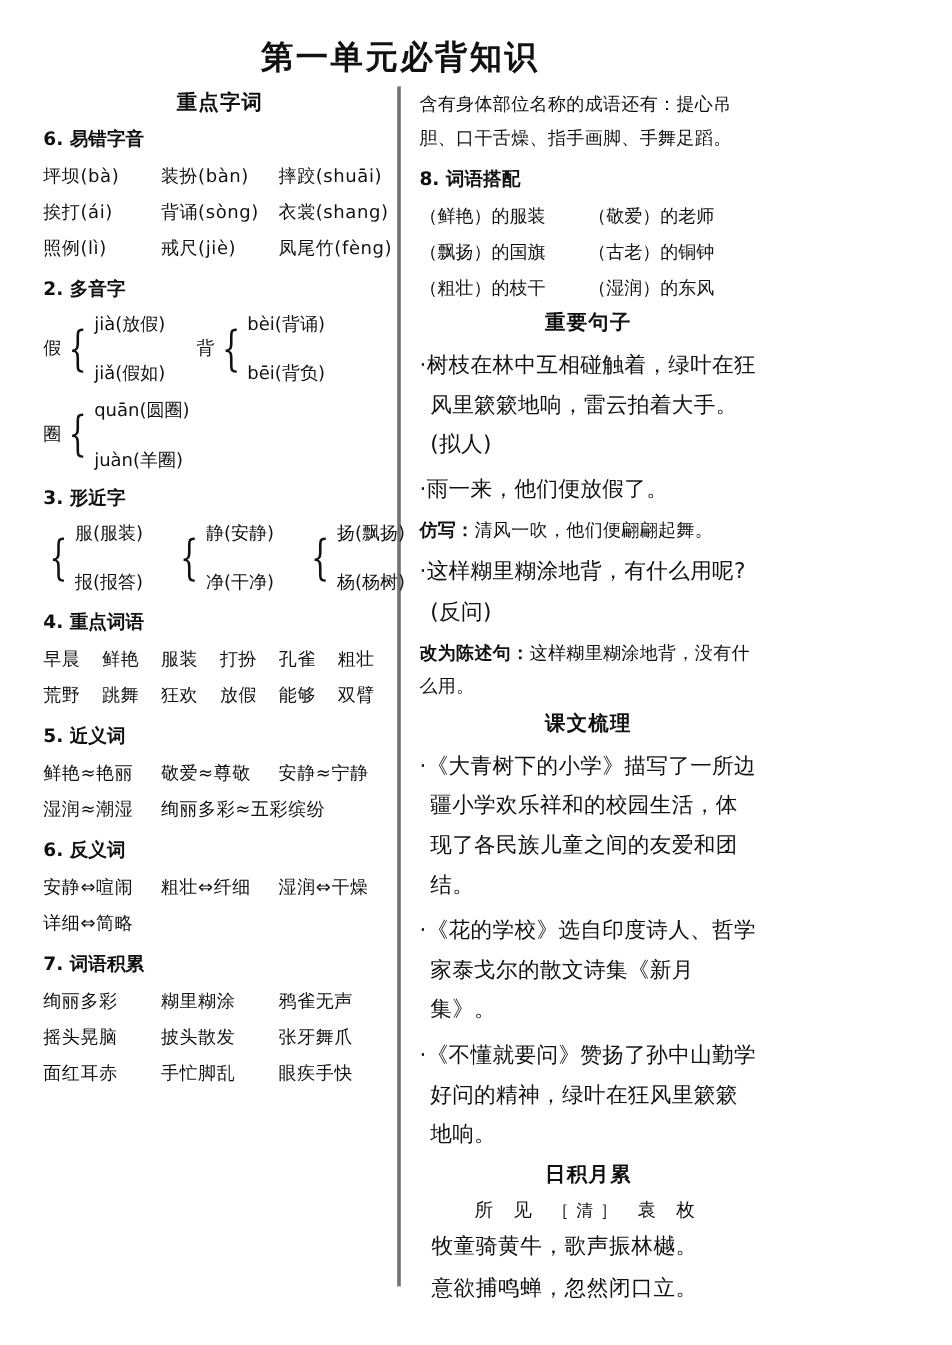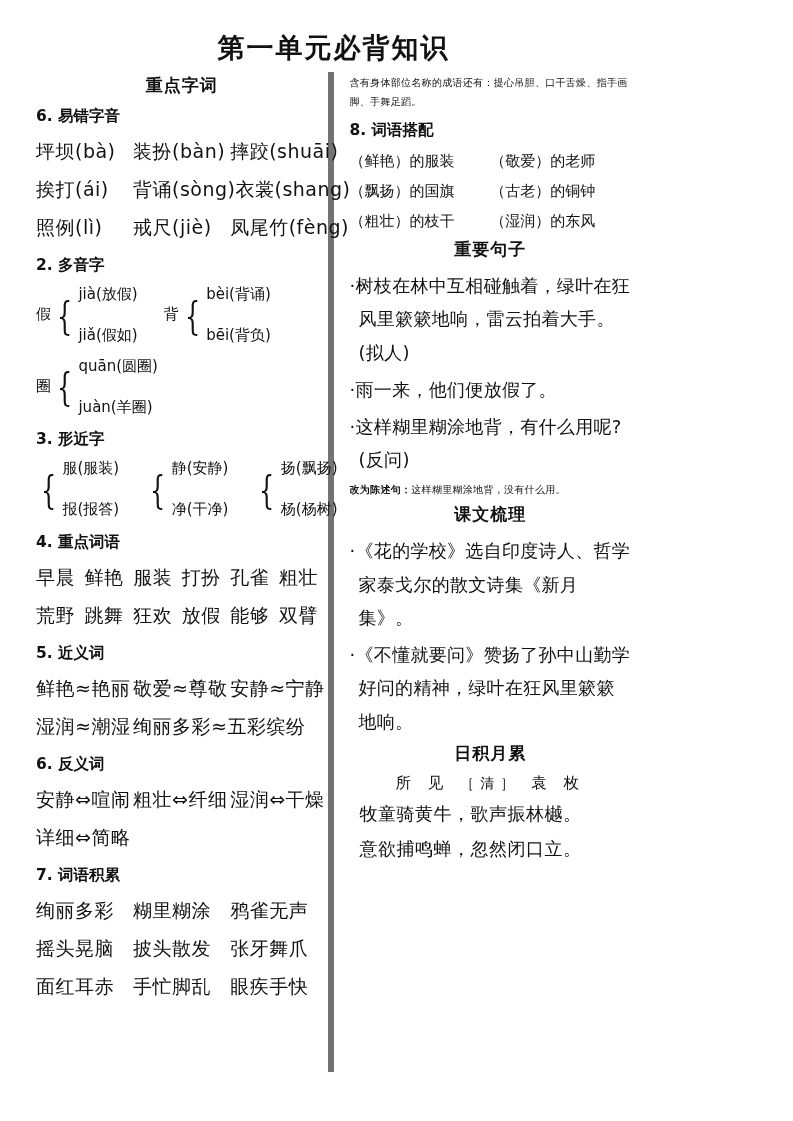--- a/index.html
+++ b/index.html
@@ -29,38 +29,38 @@
   }
   .columns {
     display: flex;
     width: 100%;
     height: 1000px;
   }
   .col {
     width: 50%;
     padding: 0 10px;
   }
-  .col-left { border-right: 6px solid #737373; padding-right: 0; }
+  .col-left { border-right: 3px solid #737373; padding-right: 0; }
   .col-right { padding-left: 16px; }
 
   .sec-head {
     text-align: center;
     font-size: 17px;
     font-weight: 700;
     margin: 2px 0 8px 0;
     letter-spacing: 1px;
   }
   .sub-head {
     font-size: 15.5px;
     font-weight: 700;
     margin: 9px 0 5px 0;
   }
   .row {
     display: flex;
-    font-size: 19px;
+    font-size: 15px;
     line-height: 2.0;
     letter-spacing: 0.5px;
   }
   .row .cell { flex: 1; white-space: nowrap; }
   .row.cols3 .cell { flex: 0 0 33.3%; }
 
   
   .brace-row { display: flex; gap: 26px; margin: 4px 0 2px 0; }
   .brace-grp { display: flex; align-items: center; font-size: 15px; }
   .brace-label { margin-right: 1px; font-size: 15px; }
@@ -77,21 +77,21 @@
 
   .bullet-p {
     font-size: 18px;
     line-height: 1.85;
     margin: 2px 0 4px 0;
     text-indent: -9px;
     padding-left: 9px;
     letter-spacing: 0.3px;
   }
   .plain-p {
-    font-size: 10px;
+    font-size: 15px;
     line-height: 1.85;
     margin: 2px 0 4px 0;
     letter-spacing: 0.3px;
   }
   .bold { font-weight: 700; }
 
   .match-row {
     display: flex;
     font-size: 15px;
     line-height: 2.0;
@@ -271,24 +271,26 @@
       </div>
       <div class="match-row">
         <span class="mcell">（粗壮）的枝干</span>
         <span class="mcell">（湿润）的东风</span>
       </div>
 
       <div class="sec-head">重要句子</div>
 
       <div class="bullet-p">·<span>树枝在林中互相碰触着，绿叶在狂风里簌簌地响，雷云拍着大手。(拟人)</span></div>
       <div class="bullet-p">·<span>雨一来，他们便放假了。</span></div>
+      <div class="plain-p"><span class="bold">仿写：</span><span>清风一吹，他们便翩翩起舞。</span></div>
       <div class="bullet-p">·<span>这样糊里糊涂地背，有什么用呢?(反问)</span></div>
       <div class="plain-p"><span class="bold">改为陈述句：</span><span>这样糊里糊涂地背，没有什么用。</span></div>
 
       <div class="sec-head">课文梳理</div>
+      <div class="bullet-p">·<span>《大青树下的小学》描写了一所边疆小学欢乐祥和的校园生活，体现了各民族儿童之间的友爱和团结。</span></div>
       <div class="bullet-p">·<span>《花的学校》选自印度诗人、哲学家泰戈尔的散文诗集《新月集》。</span></div>
       <div class="bullet-p">·<span>《不懂就要问》赞扬了孙中山勤学好问的精神，绿叶在狂风里簌簌地响。</span></div>
 
       <div class="sec-head">日积月累</div>
       <div class="poem-title">
         <span>所  见</span>
         <span class="bracket">［清］</span>
         <span>袁  枚</span>
       </div>
       <div class="poem-line left">牧童骑黄牛，歌声振林樾。</div>

